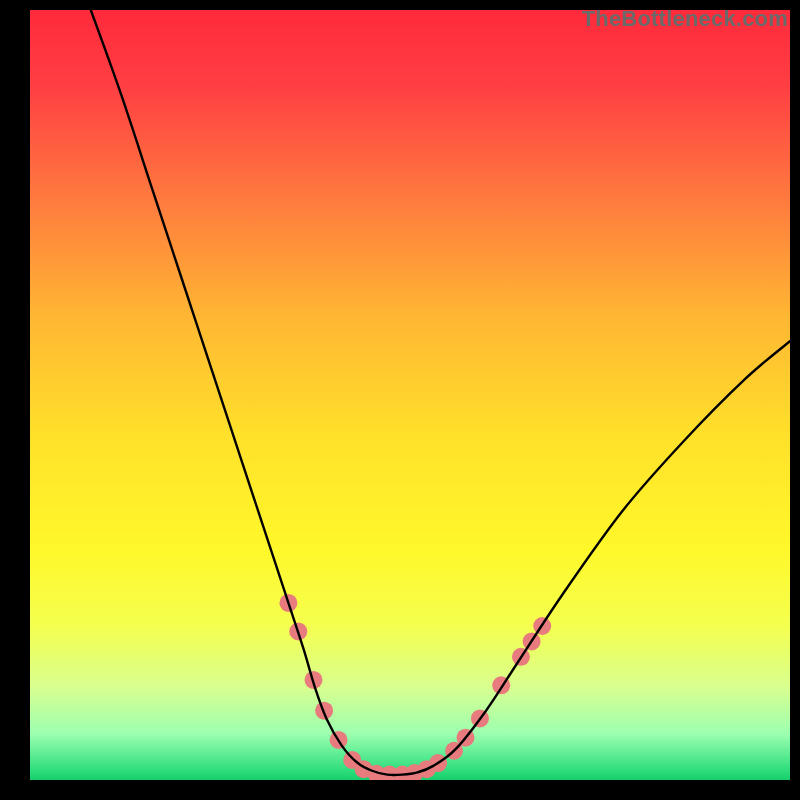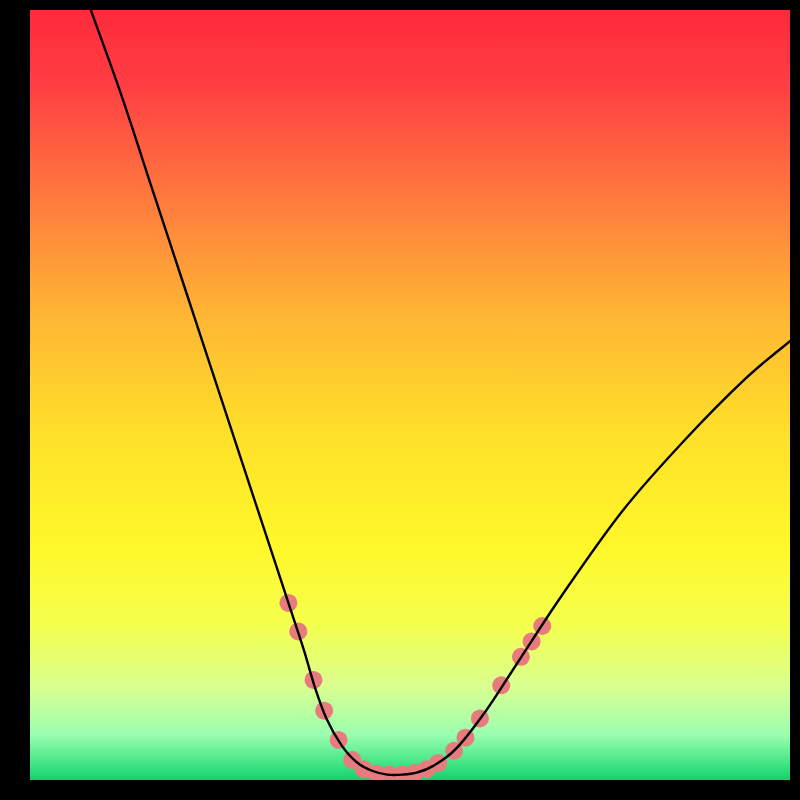--- a/index.html
+++ b/index.html
@@ -80,13 +80,14 @@
           <circle cx="435.48" cy="727.65" r="9" fill="#e77b7d"></circle>
           <circle cx="449.92" cy="708.40" r="9" fill="#e77b7d"></circle>
           <circle cx="471.20" cy="675.29" r="9" fill="#e77b7d"></circle>
           <circle cx="490.96" cy="646.80" r="9" fill="#e77b7d"></circle>
           <circle cx="501.60" cy="631.40" r="9" fill="#e77b7d"></circle>
           <circle cx="512.24" cy="616.00" r="9" fill="#e77b7d"></circle>
         </g>
       <path id="curve-path" fill="none" d="M 60.80 0.00 C 65.87 14.12, 81.07 55.18, 91.20 84.70 C 101.33 114.22, 111.47 146.30, 121.60 177.10 C 131.73 207.90, 141.87 238.70, 152.00 269.50 C 162.13 300.30, 172.27 331.10, 182.40 361.90 C 192.53 392.70, 202.67 423.50, 212.80 454.30 C 222.93 485.10, 235.60 523.60, 243.20 546.70 C 250.80 569.80, 253.33 577.50, 258.40 592.90 C 263.47 608.30, 269.17 624.98, 273.60 639.10 C 278.03 653.22, 281.20 666.05, 285.00 677.60 C 288.80 689.15, 291.97 698.77, 296.40 708.40 C 300.83 718.02, 306.53 728.04, 311.60 735.35 C 316.67 742.66, 321.73 748.05, 326.80 752.29 C 331.87 756.52, 336.93 758.71, 342.00 760.76 C 347.07 762.81, 352.13 763.97, 357.20 764.61 C 362.27 765.25, 367.33 765.00, 372.40 764.61 C 377.47 764.23, 382.53 763.71, 387.60 762.30 C 392.67 760.89, 396.47 759.99, 402.80 756.14 C 409.13 752.29, 416.73 748.44, 425.60 739.20 C 434.47 729.96, 445.87 714.82, 456.00 700.70 C 466.13 686.58, 473.73 673.75, 486.40 654.50 C 499.07 635.25, 514.27 610.87, 532.00 585.20 C 549.73 559.53, 572.53 526.17, 592.80 500.50 C 613.07 474.83, 633.33 453.02, 653.60 431.20 C 673.87 409.38, 696.67 386.28, 714.40 369.60 C 732.13 352.92, 752.40 337.52, 760.00 331.10" stroke="#000000" stroke-width="2.4" stroke-linecap="round" stroke-linejoin="round"></path>
     </svg>
   </div>
+  <div class="watermark">TheBottleneck.com</div>
 </div>
 
 </body></html>

